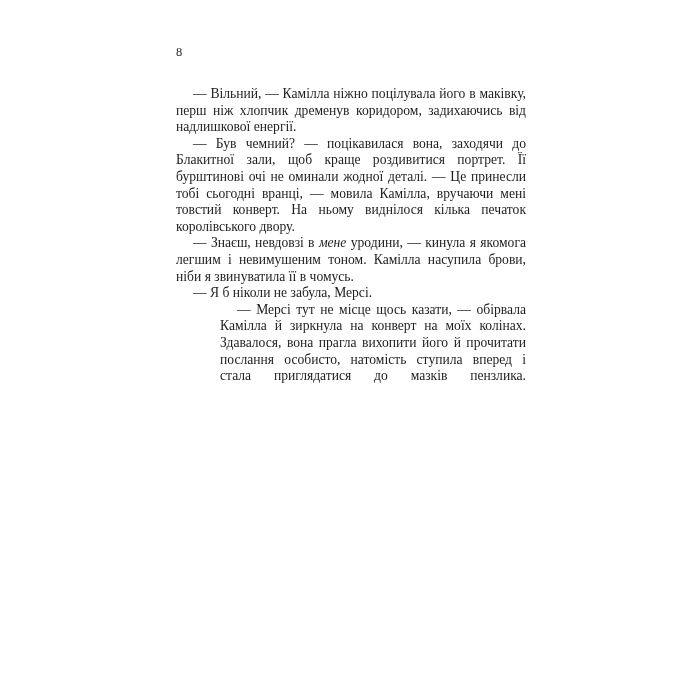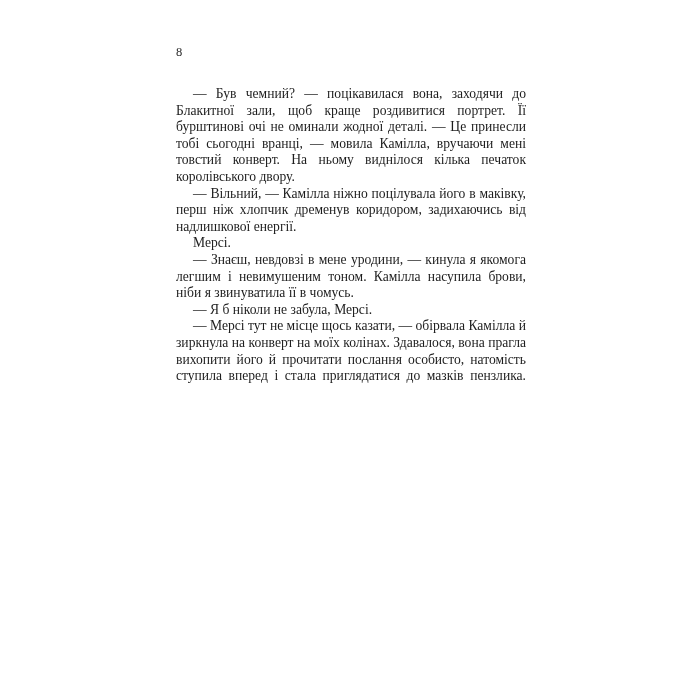--- a/index.html
+++ b/index.html
@@ -43,33 +43,34 @@
     hyphens: manual;
     -webkit-hyphens: manual;
   }
   .text-block p {
     margin: 0;
     text-indent: 17px;
     text-align: justify;
   }
   .text-block p:last-child {
     text-align-last: justify;
+    margin-left: 44px;
   }
   .it {
+    font-style: italic;
   }
 </style>
 </head>
 <body>
 
 <div class="page">
 
   <div class="folio">8</div>
 
   <div class="text-block">
+    <p>— Вільний, — Камілла ніжно поцілувала його в маківку, перш ніж хлопчик дременув коридором, задихаючись від надлишкової енергії.</p>
     <p>— Був чемний? — поцікавилася вона, заходячи до Блакитної зали, щоб краще роздивитися портрет. Її бурштинові очі не оминали жодної деталі. — Це принесли тобі сьогодні вранці, — мовила Камілла, вручаючи мені товстий конверт. На ньому виднілося кілька печаток королівського двору.</p>
-    <p>— Вільний, — Камілла ніжно поцілувала його в маківку, перш ніж хлопчик дременув коридором, задихаючись від надлишкової енергії.</p>
-    <p>Мерсі.</p>
     <p><span>— Знаєш, невдовзі в </span><span class="it">мене</span><span> уродини, — кинула я якомога легшим і невимушеним тоном. Камілла насупила брови, ніби я звинуватила її в чомусь.</span></p>
     <p>— Я б ніколи не забула, Мерсі.</p>
     <p>— Мерсі тут не місце щось казати, — обірвала Камілла й зиркнула на конверт на моїх колінах. Здавалося, вона прагла вихопити його й прочитати послання особисто, натомість ступила вперед і стала приглядатися до мазків пензлика.</p>
   </div>
 
 </div>
 
 </body></html>

